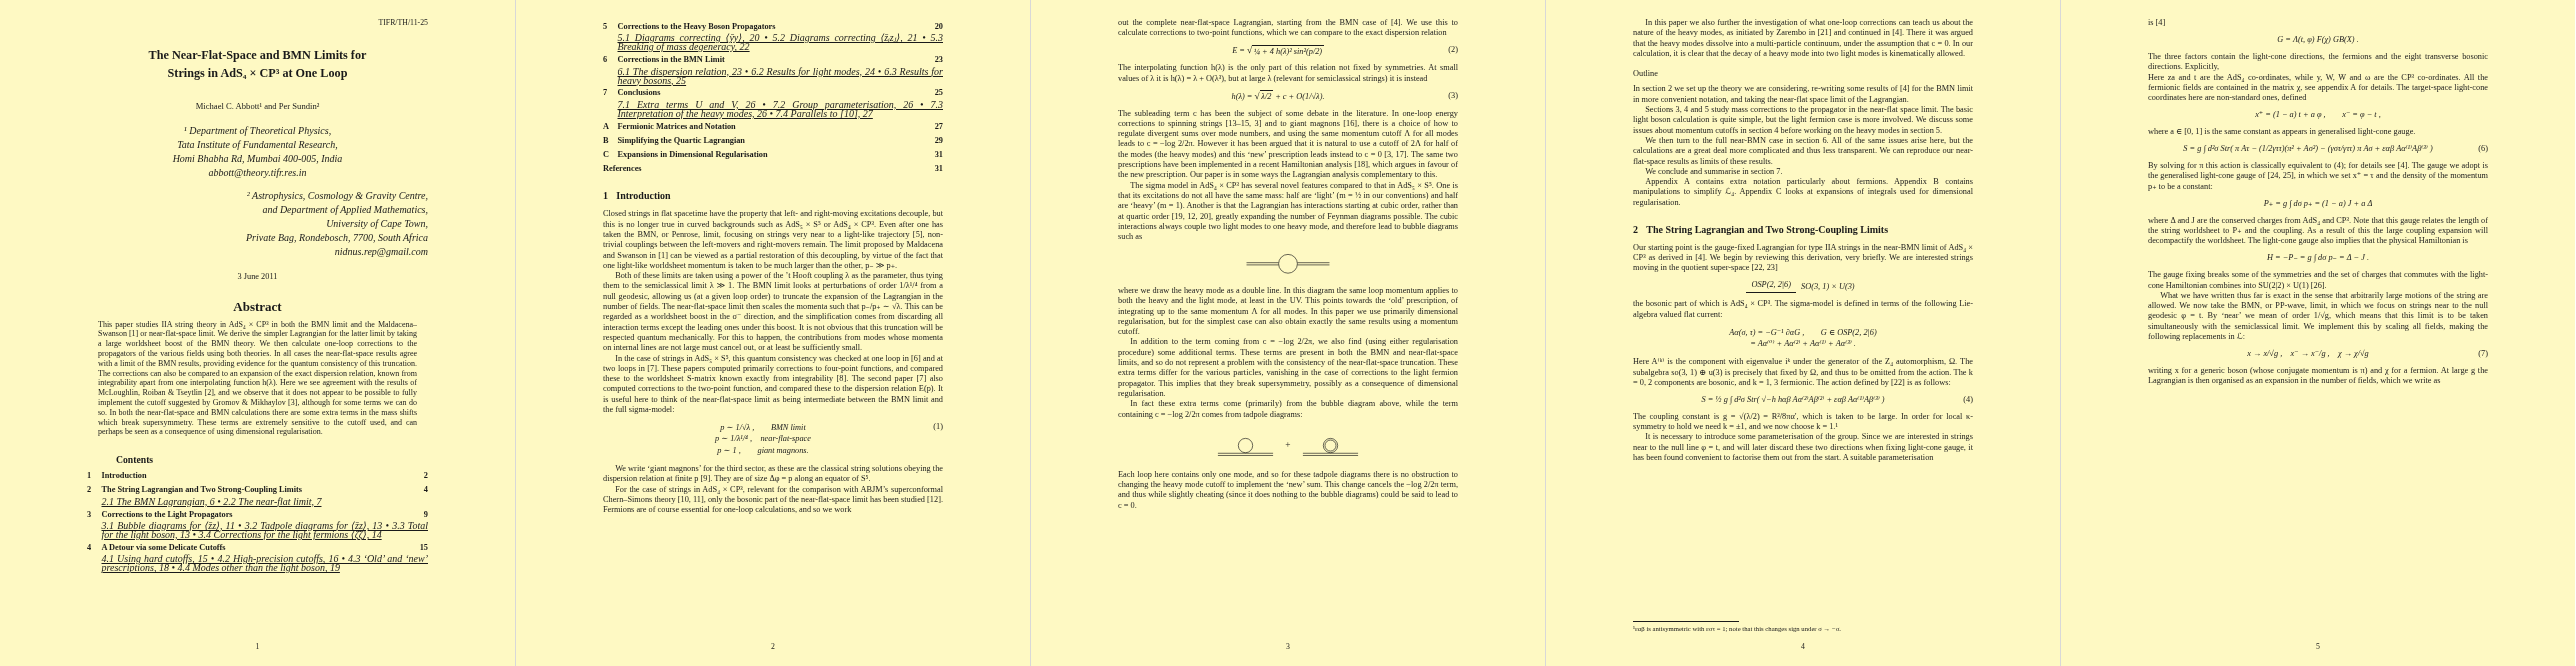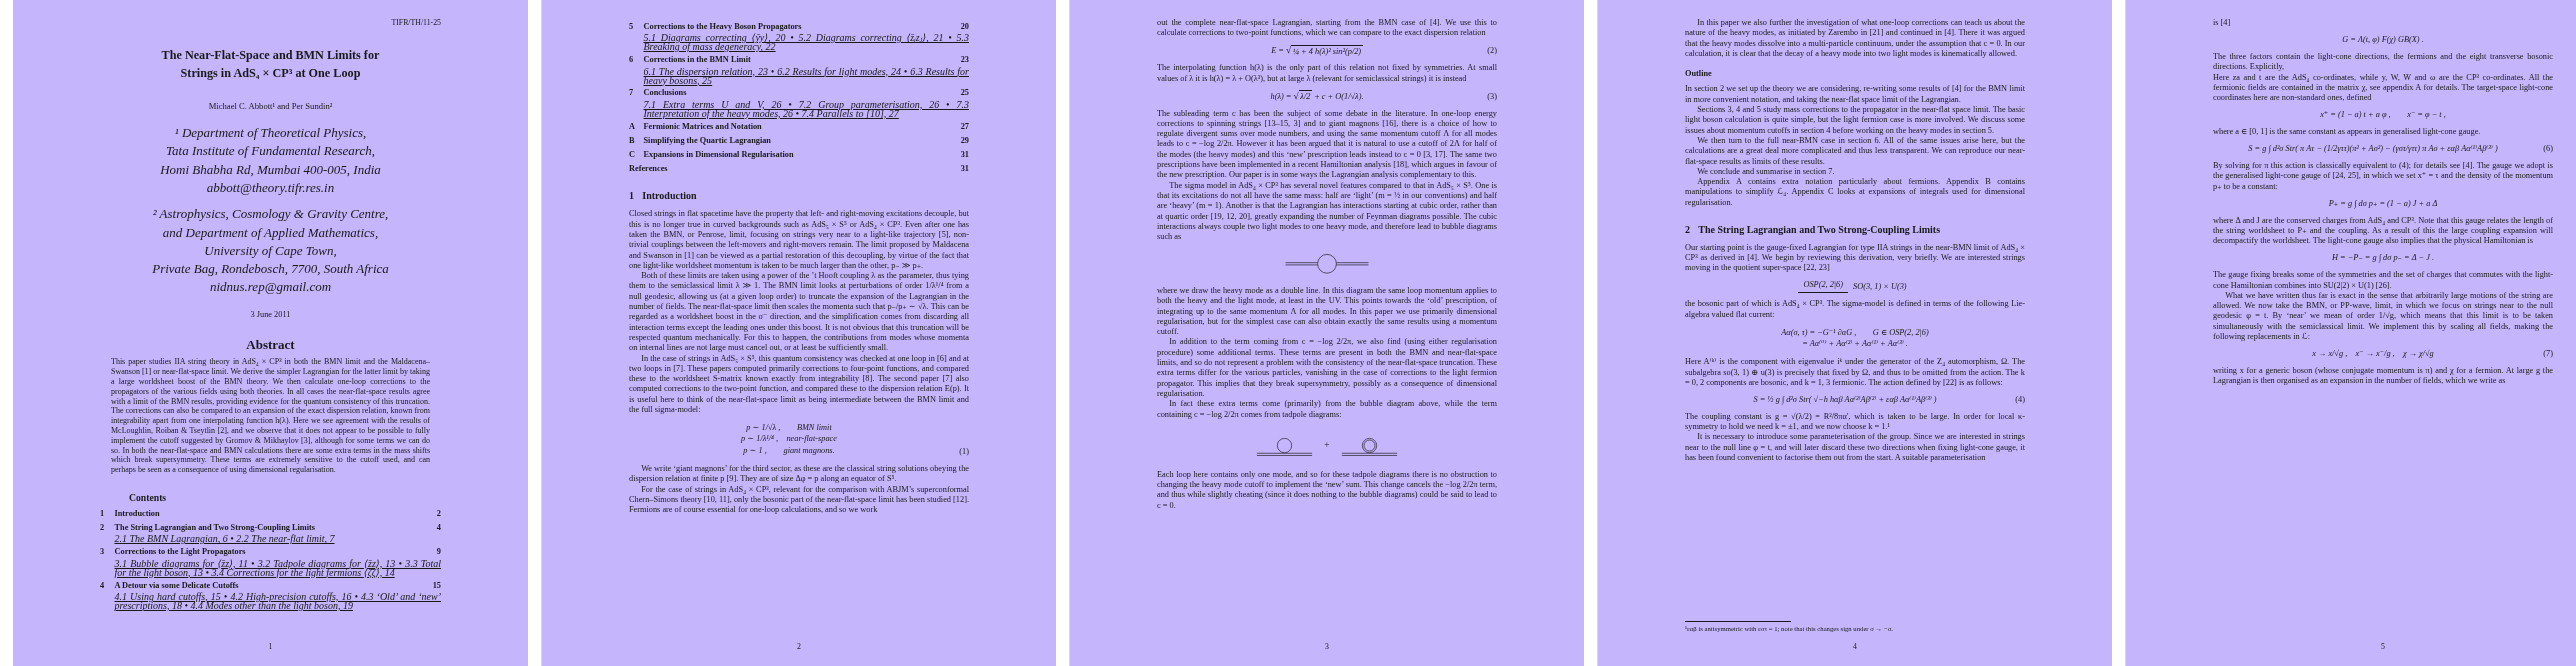--- a/index.html
+++ b/index.html
@@ -1,56 +1,56 @@
 <!DOCTYPE html>
 <html style="font-size:9px"><head>
 <meta charset="utf-8">
 <style>
   *{box-sizing:border-box;}
   html,body{margin:0;padding:0;background:#ffffff;}
   body{width:2576px;height:667px;overflow:hidden;}
   .canvas{position:relative;width:2576px;height:667px;display:flex;background:#fff;}
-  .page{position:relative;flex:0 0 515px;width:515px;height:667px;background:#c4b5fd;
+  .page{position:relative;flex:0 0 515px;width:515px;height:667px;background:#fef9c3;
         padding:18px 87px 50px 87px;overflow:hidden;
         font-family:"Liberation Serif","DejaVu Serif","DejaVu Sans",serif;
-        font-size:8.3px;line-height:10.3px;color:#1a1a1a;margin-left:13px;}
+        font-size:8.3px;line-height:10.3px;color:#1a1a1a;}
   .page + .page{border-left:0.6px solid #d8d8d8;}
 
   .arxiv-stamp{position:absolute;left:25.6px;top:550px;transform:rotate(-90deg);
         transform-origin:left top;white-space:nowrap;
         font-family:"DejaVu Sans","Liberation Sans",sans-serif;
         font-size:18.3px;color:#4a4a4a;letter-spacing:0.8px;}
 
   .report-no{text-align:right;font-size:7.8px;}
   .title{margin:19px 0 0;text-align:center;font-size:12.2px;font-weight:bold;line-height:1.45;white-space:pre-line;}
   .authors{margin-top:18px;text-align:center;font-size:8.6px;}
-  .affil{margin-top:13.3px;text-align:center;font-style:italic;font-size:13px;line-height:1.4;white-space:pre-line;}
-  .affil.second{margin-top:8.3px;}
+  .affil{margin-top:13.3px;text-align:center;font-style:italic;font-size:10px;line-height:1.4;white-space:pre-line;}
+  .affil.second{margin-top:8.3px;text-align:right;}
   .date{margin-top:13.3px;text-align:center;font-size:8.3px;}
   .abstract-head{margin-top:20px;text-align:center;font-weight:bold;font-size:13px;}
   .abstract{margin:7.2px 11px 0;font-size:8px;line-height:9.8px;text-align:justify;}
   .contents-head{margin:18px 0 5.6px;font-size:9.7px;font-weight:bold;padding-left:29px;}
 
   .toc-entry{margin-top:3.9px;}
   .toc-row{display:flex;font-weight:bold;}
   .toc-num{flex:0 0 14.5px;}
   .toc-num:empty{flex:0 0 0;}
   .toc-title{flex:1;}
   .toc-page{flex:0 0 auto;}
   .toc-subs{margin:1.1px 0 1.1px 14.5px;font-style:italic;font-weight:normal;font-size:10px;line-height:9px;text-align:justify;text-decoration:underline;}
   .toc-subs:empty{display:none;}
 
   .sec-head{margin:15.6px 0 6.7px;font-size:10px;font-weight:bold;display:flex;line-height:1.25;}
   .sec-head .sec-title{margin-left:8.3px;}
-  .run-head{margin:10px 0 5px;font-size:8.3px;font-weight:bold;}
+  .run-head{margin:10px 0 5px;font-size:8.3px;font-weight:normal;}
 
   .para{margin:0;text-align:justify;}
   .indent{text-indent:12.2px;}
 
-  .display{display:flex;align-items:flex-end;margin:6.7px 0;}
+  .display{display:flex;align-items:flex-start;margin:6.7px 0;}
   .eq-body{flex:1;text-align:center;font-style:italic;font-size:8.3px;}
   .eq-stack > div{margin:1.1px 0;}
   .eq-num{flex:0 0 20px;text-align:right;font-style:normal;}
   .sqrt-sign{font-style:normal;font-size:1.12em;}
   .rad{border-top:0.7px solid #1a1a1a;padding:0.6px 1.7px 0;}
   .frac{display:inline-flex;flex-direction:row;vertical-align:middle;text-align:center;}
   .frac .top{border-bottom:0.6px solid #1a1a1a;padding:0 5px 1.1px;}
   .frac .bot{padding:1.1px 5px 0;}
 
   .fig{display:flex;justify-content:center;align-items:center;gap:9px;margin:9px 0;}

